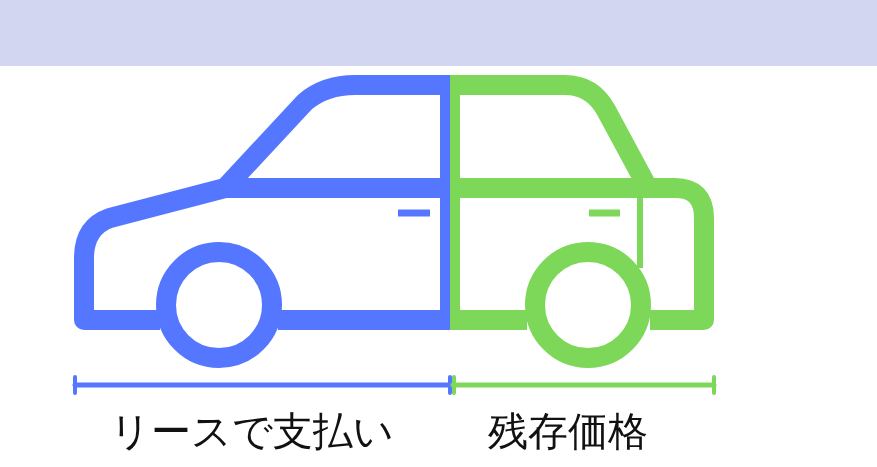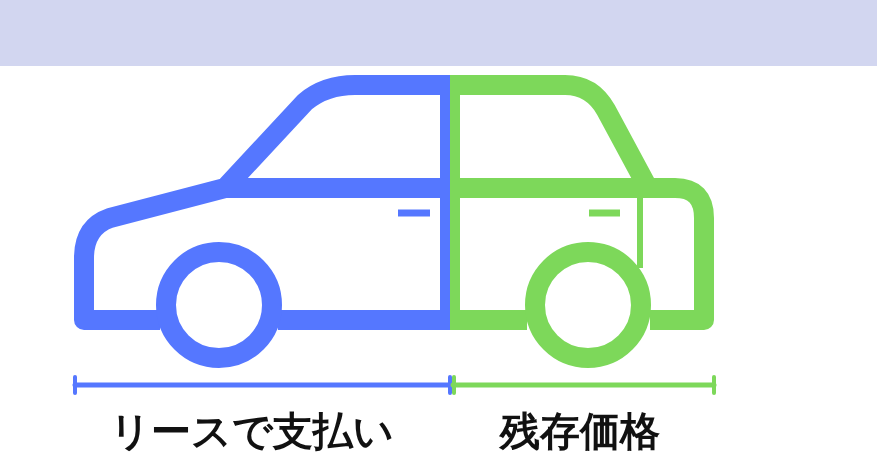--- a/index.html
+++ b/index.html
@@ -2,24 +2,24 @@
 <html><head>
   <meta charset="utf-8">
   <style>
     html, body { margin: 0; padding: 0; background: #ffffff; }
     body { width: 877px; height: 467px; position: relative; overflow: hidden;
            font-family: "DejaVu Sans", sans-serif; }
     .header { position: absolute; left: 0; top: 0; width: 877px; height: 66px;
               display: flex; align-items: center; justify-content: center; }
     .header-title { font-size: 38px; font-weight: bold; color: #111111; letter-spacing: 1px; }
     .car { position: absolute; left: 0; top: 0; }
-    .label { position: absolute; top: 404px; font-size: 40px; font-weight: bold; color: #111111;
+    .label { position: absolute; top: 404px; font-size: 40px; font-weight: normal; color: #111111;
              white-space: nowrap; }
     .label-left { left: 110px; }
-    .label-right { left: 500px; }
+    .label-right { left: 488px; }
   </style>
 </head>
 <body>
 
 <div class="header">
   <span class="header-title">カーリース残価設定の仕組み</span>
 </div>
 
 <svg class="car" width="877" height="467" viewBox="0 0 877 467">
 

